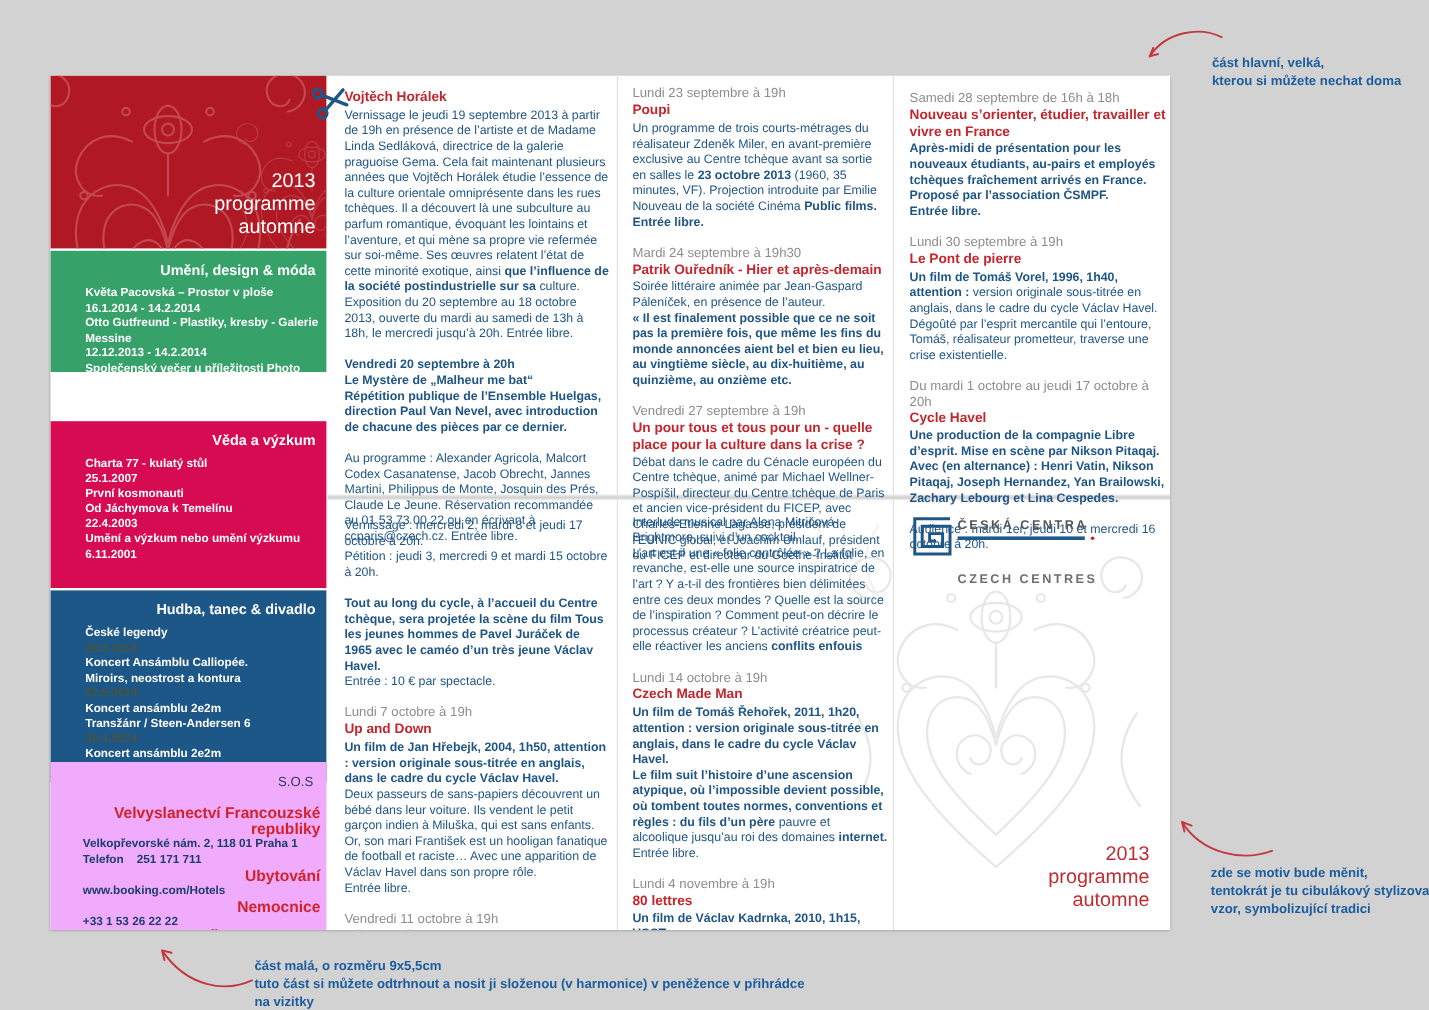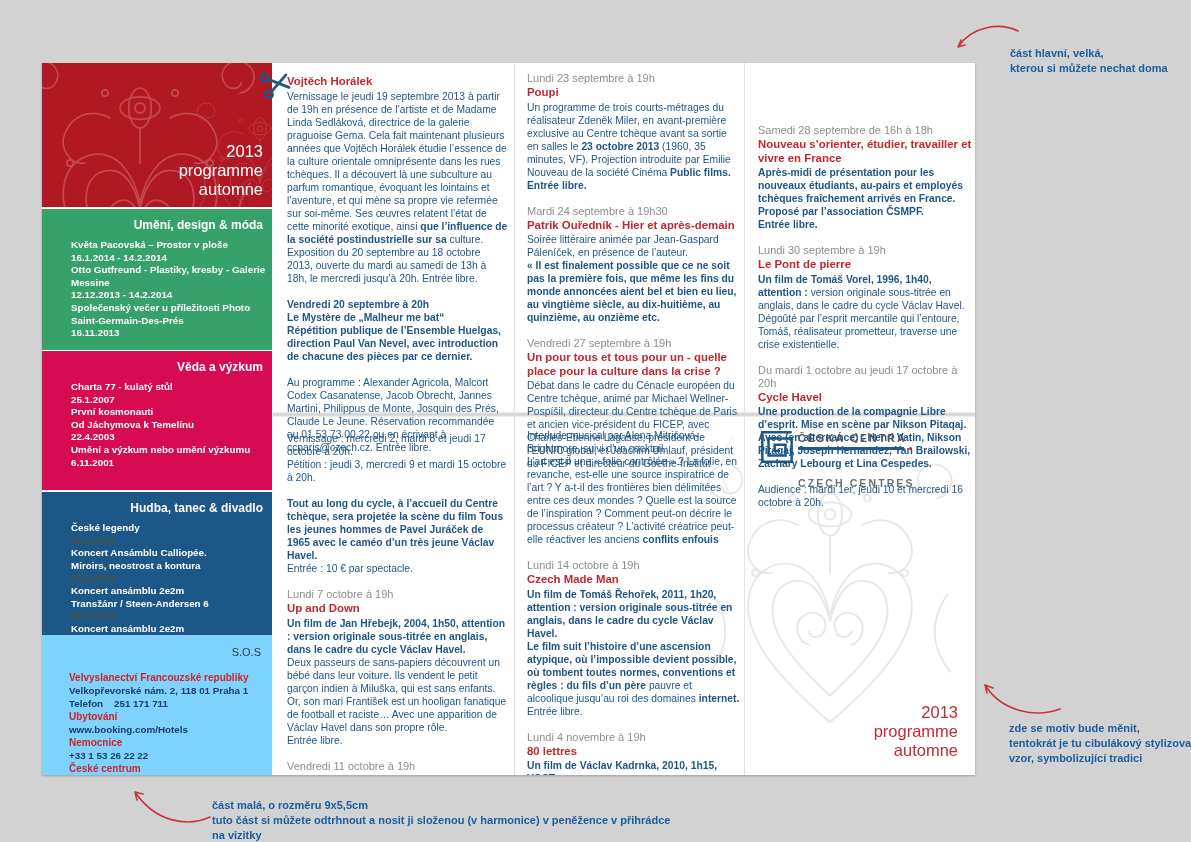--- a/index.html
+++ b/index.html
@@ -8,41 +8,41 @@
   .sheet{position:absolute;left:42px;top:63px;width:933px;height:712px;background:#fff;
          overflow:hidden;box-shadow:0 1px 2px rgba(0,0,0,.25);}
   .seam-v{position:absolute;top:0;bottom:0;width:1px;background:#e2e2e2;z-index:1;}
   #seam1{left:472px}#seam2{left:702px}
   .seam-h{position:absolute;left:231px;right:0;top:349px;height:5px;z-index:1;
           background:linear-gradient(to bottom,#efefef,#cfcfcf 55%,#f5f5f5);}
 
   
   .panel{position:absolute;left:0;width:230px;overflow:hidden;z-index:2;}
   #panel-cover{top:0;height:144px;}
-  [data-panel="art"]{top:146px;height:141px;}
+  [data-panel="art"]{top:146px;height:101px;}
   [data-panel="science"]{top:288px;height:139px;}
   [data-panel="music"]{top:429px;height:160px;}
   #panel-sos{top:572px;height:140px;}
   .cover-title{position:absolute;top:79px;right:9px;text-align:right;color:#fff;
                font-size:16.5px;line-height:19px;}
   .cover-title span{display:block;}
   .pn-header{position:absolute;top:9px;right:9px;color:#fff;font-size:12px;font-weight:700;}
   .pn-list{position:absolute;top:30px;left:29px;right:5px;}
   .pn-line{color:#fff;font-weight:700;font-size:9.8px;line-height:12.6px;}
   .pn-line.dark{color:#4a5440;}
   .sos-header{position:absolute;top:11px;right:11px;color:#2b3a55;font-size:11px;}
   .sos-body{position:absolute;top:36px;left:27px;right:5px;}
-  .sos-label{color:#d0232a;font-weight:700;font-size:10px;line-height:13px;}
+  .sos-label{color:#d0232a;font-weight:700;font-size:13px;line-height:13px;text-align:right;}
   .sos-value{color:#1b3c6e;font-weight:700;font-size:9.8px;line-height:13px;}
 
   
   .prog-col{position:absolute;color:#1f5586;z-index:2;}
   #col2-top{left:245px;top:11px;width:221px;}
   #col3-top{left:485px;top:9px;width:214px;}
-  #col4-top{left:716px;top:13px;width:214px;margin-top:48px;}
+  #col4-top{left:716px;top:13px;width:214px;}
   #col2-bot{left:245px;top:369px;width:221px;}
   #col3-bot{left:485px;top:366px;width:214px;}
   .para{margin:0;font-size:10.3px;line-height:13px;}
   .para .b{font-weight:700;}
   .para.gap{margin-top:13px;}
   .date{color:#8d8d8d;font-size:11px;line-height:13px;}
   .blk+.blk>.date:first-child{margin-top:13px;}
   .etitle{color:#c2272e;font-weight:700;font-size:11.4px;line-height:13.5px;margin:1px 0 1px;}
 
   
@@ -156,21 +156,21 @@
           <div class="pn-line">Koncert Ansámblu Calliopée.</div>
           <div class="pn-line">Miroirs, neostrost a kontura</div>
           <div class="pn-line dark">22.5.2014</div>
           <div class="pn-line">Koncert ansámblu 2e2m</div>
           <div class="pn-line">Transžánr / Steen-Andersen 6</div>
           <div class="pn-line dark">30.4.2014</div>
           <div class="pn-line">Koncert ansámblu 2e2m</div>
         </div>
       </div>
 
-    <div class="panel" id="panel-sos" style="background:#7dd3fc">
+    <div class="panel" id="panel-sos" style="background:#f0abfc">
       <div class="sos-header">S.O.S</div>
       <div class="sos-body">
           <div class="sos-label">Velvyslanectví Francouzské republiky</div>
           <div class="sos-value">Velkopřevorské nám. 2, 118 01 Praha 1</div>
           <div class="sos-value">Telefon&nbsp;&nbsp;&nbsp;&nbsp;251 171 711</div>
           <div class="sos-label">Ubytování</div>
           <div class="sos-value">www.booking.com/Hotels</div>
           <div class="sos-label">Nemocnice</div>
           <div class="sos-value">+33 1 53 26 22 22</div>
           <div class="sos-label">České centrum</div>

